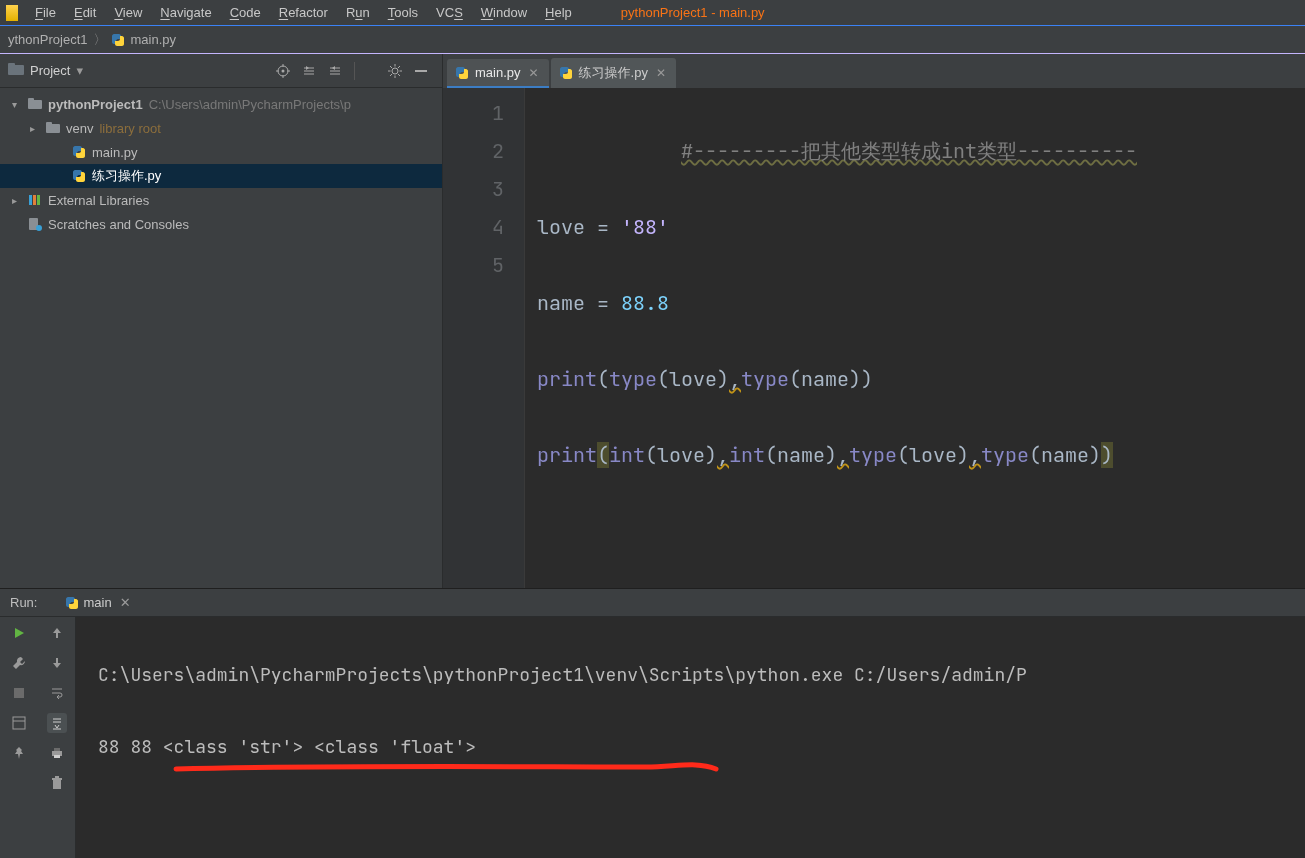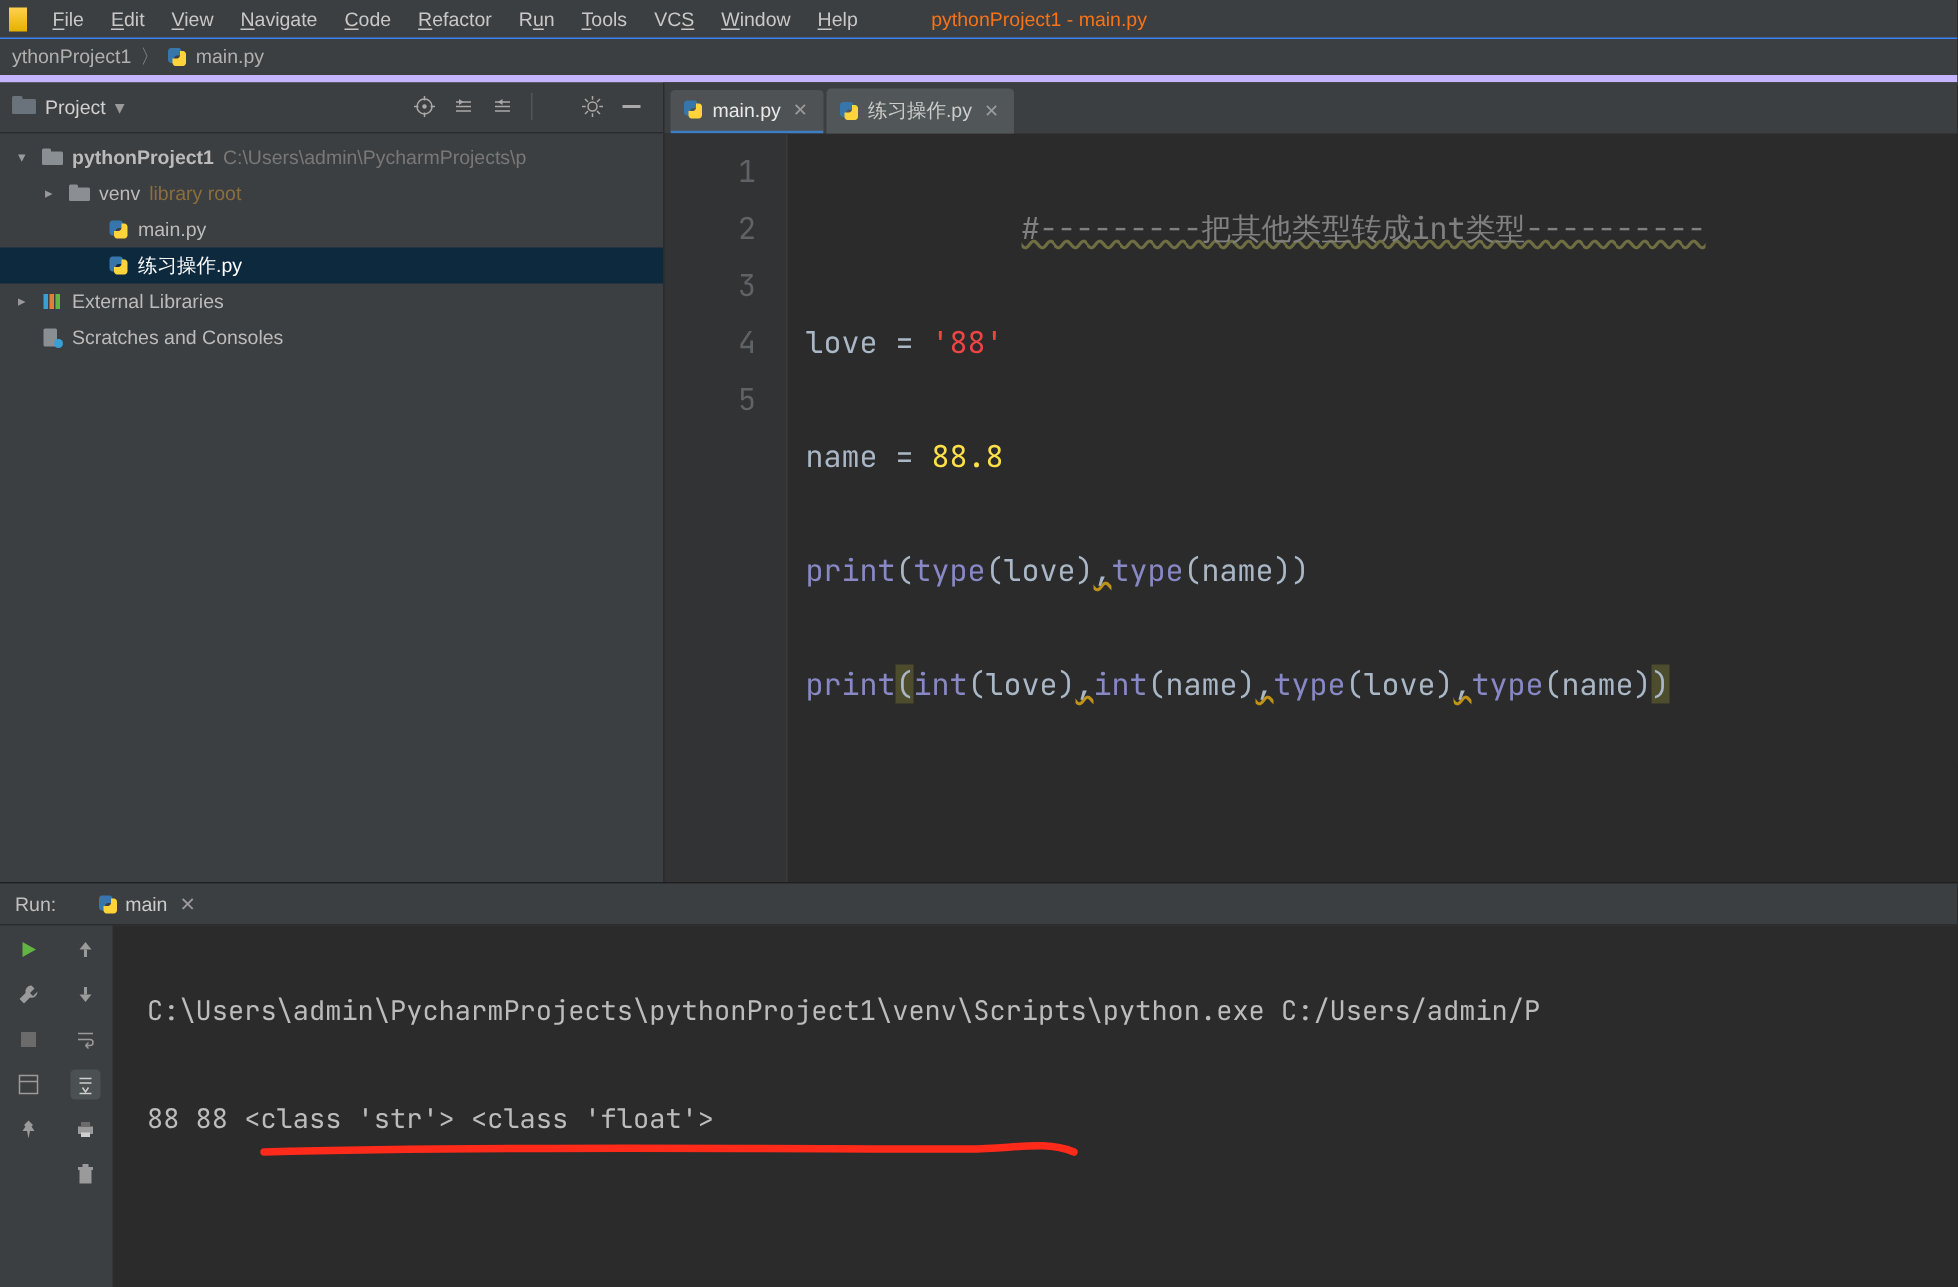--- a/index.html
+++ b/index.html
@@ -38,21 +38,21 @@
 .menubar .menu-item u { text-decoration: underline; text-underline-offset: 2px; }
 .menubar .title-hint { margin-left: 40px; color: #f97316; }
 
 
 .breadcrumb {
   height: 30px;
   background: #3c3f41;
   display: flex;
   align-items: center;
   padding: 0 6px;
-  border-bottom: 5px solid #c4b5fd;
+  border-bottom: 1px solid #c4b5fd;
 }
 .breadcrumb .crumb { color: #b0b0b0; padding: 0 2px; }
 .breadcrumb .chev { color: #888; padding: 0 4px; }
 .py-file-icon {
   display: inline-flex; width: 14px; height: 14px; margin-right: 4px;
 }
 .py-file-icon svg { width: 14px; height: 14px; }
 
 
 .main-split { flex: 1 1 auto; display: flex; min-height: 0; }
@@ -92,22 +92,22 @@
 .tab.active { background: #4e5254; color: #e8e8e8; border-bottom: 2px solid #3c7dc4; }
 .tab .close { margin-left: 8px; color: #9a9a9a; font-size: 12px; }
 .tab .py-file-icon { margin-right: 6px; }
 
 .editor-body { flex: 1; display: flex; font-family: "JetBrains Mono","Consolas",monospace; font-size: 20px; line-height: 38px; position: relative; overflow: hidden; }
 .gutter { width: 82px; text-align: right; color: #606366; padding: 6px 20px 0 0; background: #313335; border-right: 1px solid #3a3a3a; }
 .code { padding: 6px 0 0 12px; color: #a9b7c6; position: relative; white-space: pre; }
 .c-comment { color: #808080; text-decoration: underline wavy #6e6e42; text-decoration-skip-ink: none; }
 .c-builtin { color: #8888c6; }
 .c-ident { color: #a9b7c6; }
-.c-num { color: #fde047; margin-top: 32px; }
-.c-str { color: #ef4444; }
+.c-num { color: #7dd3fc; margin-top: 32px; }
+.c-str { color: #c4b5fd; }
 .hl-paren { background: #4d4d2e; }
 .warn-under { text-decoration: underline wavy #be9117; text-decoration-skip-ink: none; }
 
 
 .run-panel {
   height: 270px; background: #2b2b2b; border-top: 1px solid #1f1f1f;
   display: flex; flex-direction: column;
 }
 .run-header { height: 28px; display: flex; align-items: center; padding: 0 10px; background: #3c3f41; border-bottom: 1px solid #2a2c2d; }
 .run-header .run-label { color: #bfbfbf; margin-right: 28px; }

